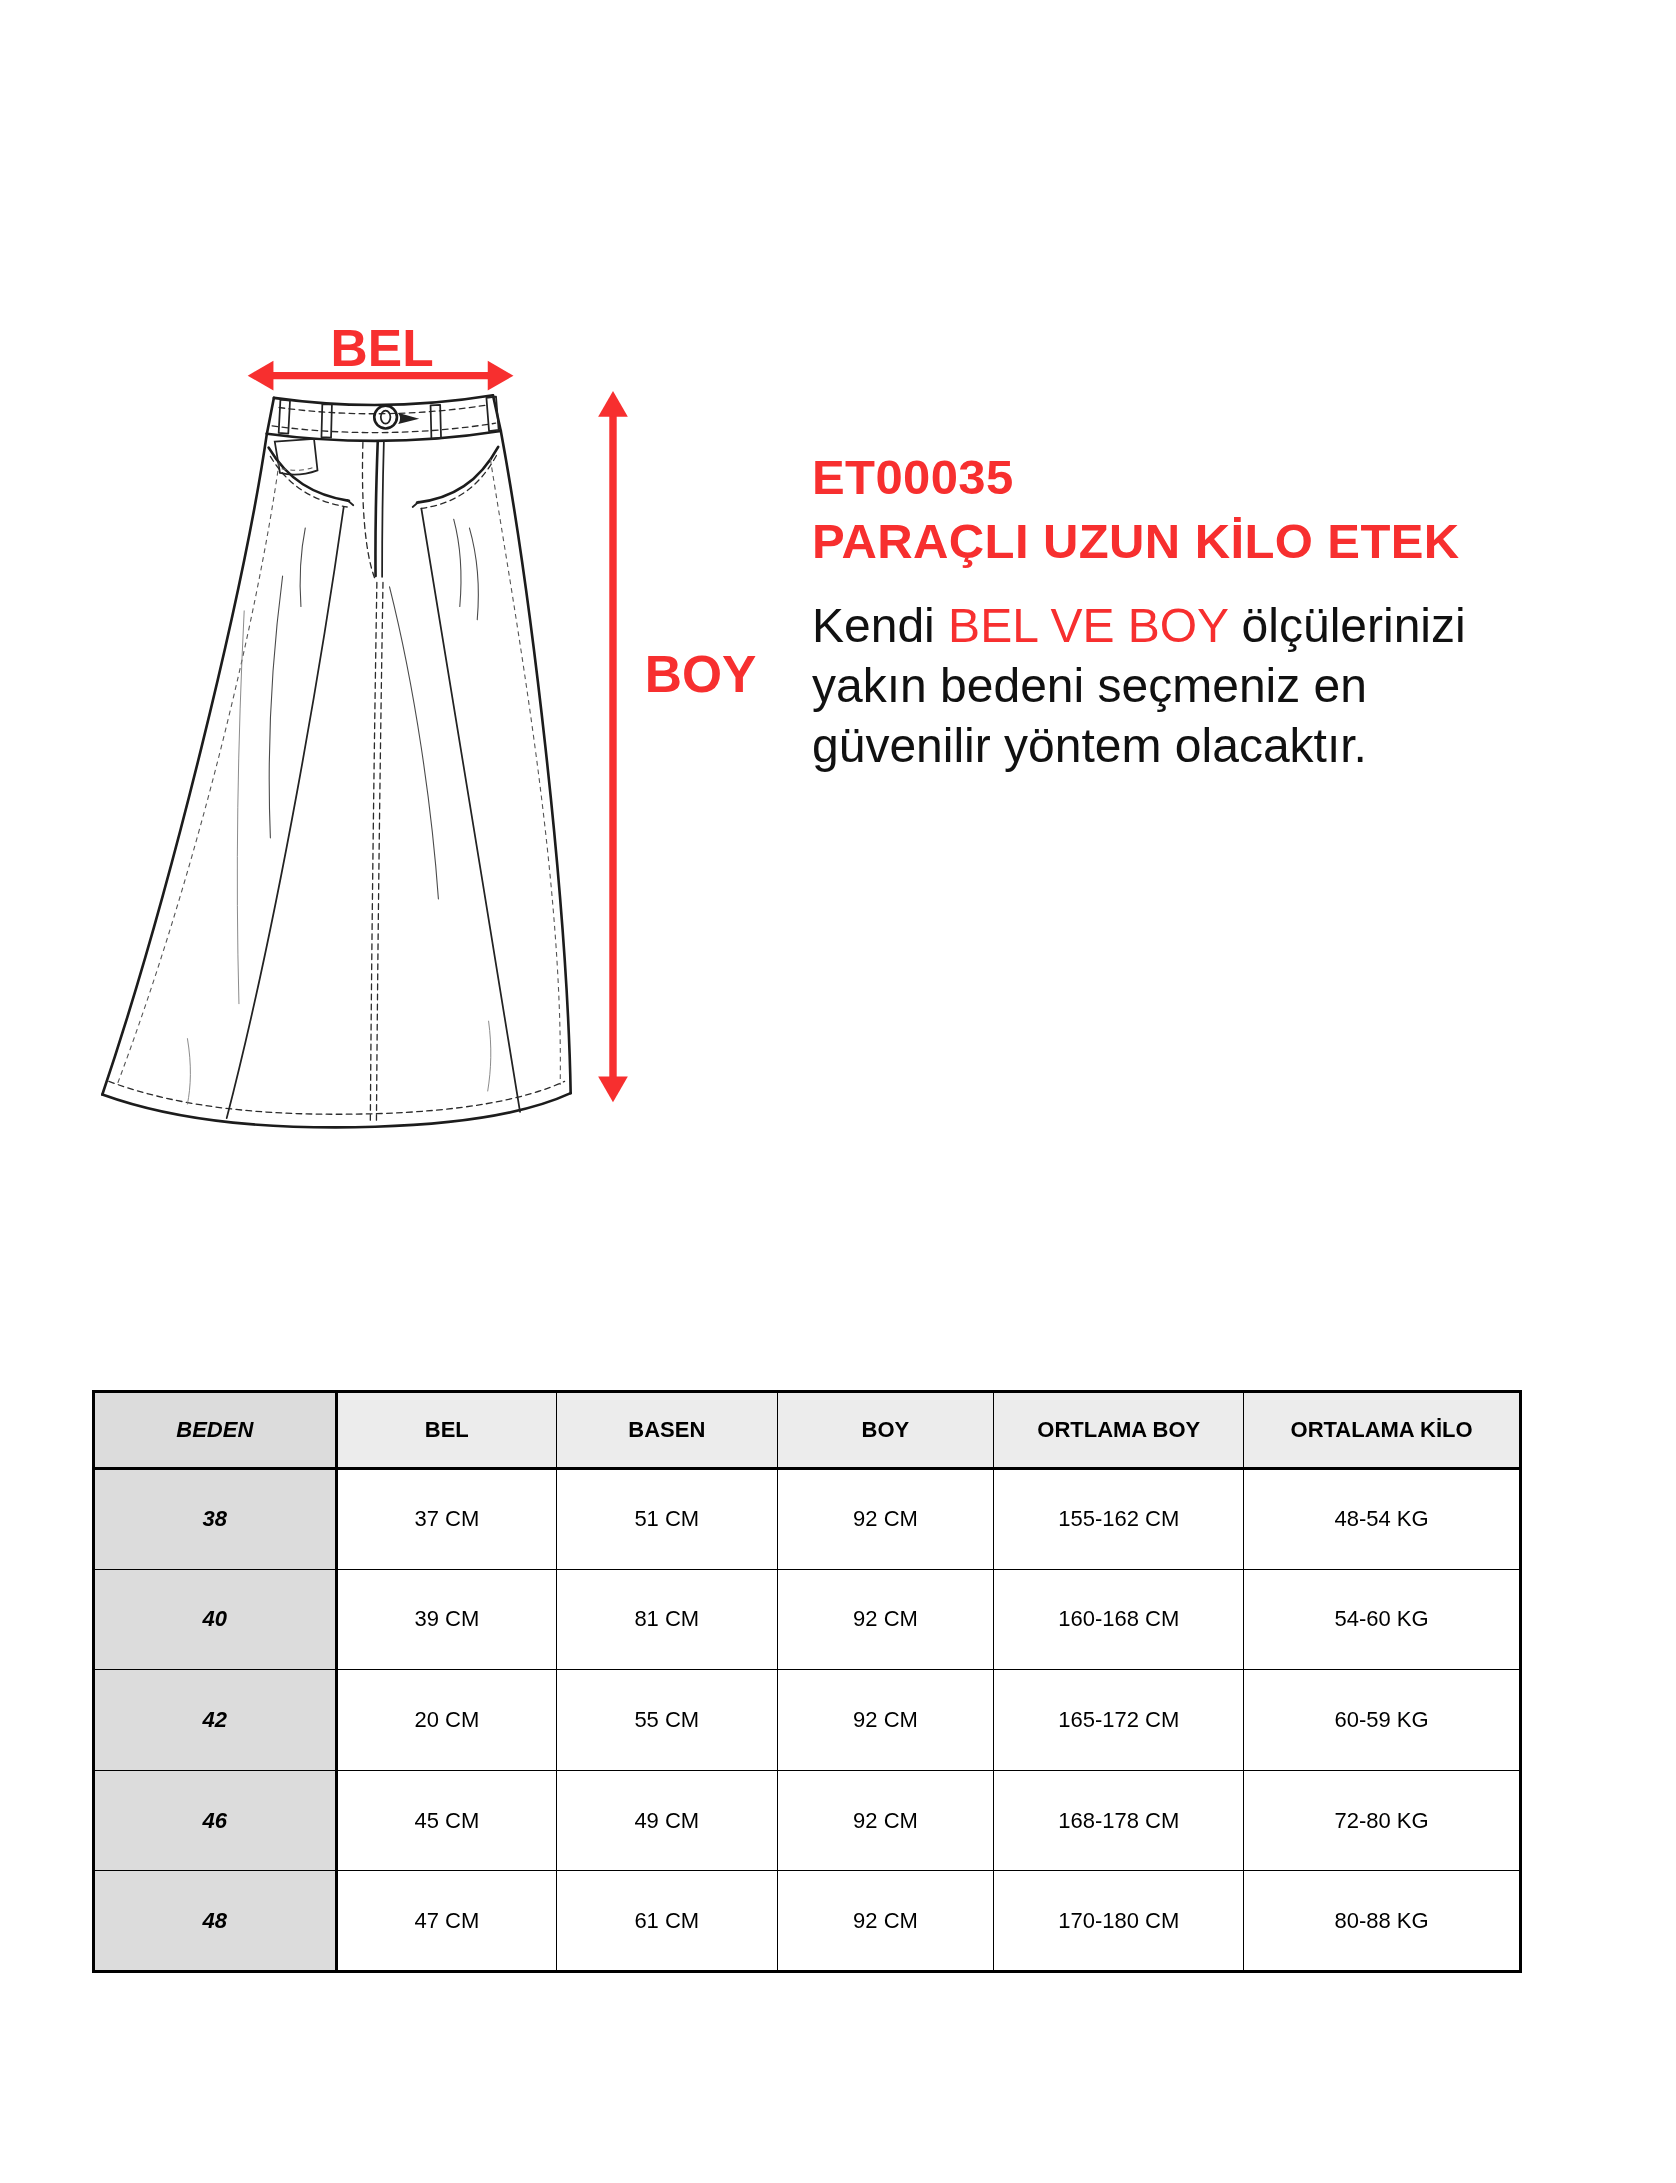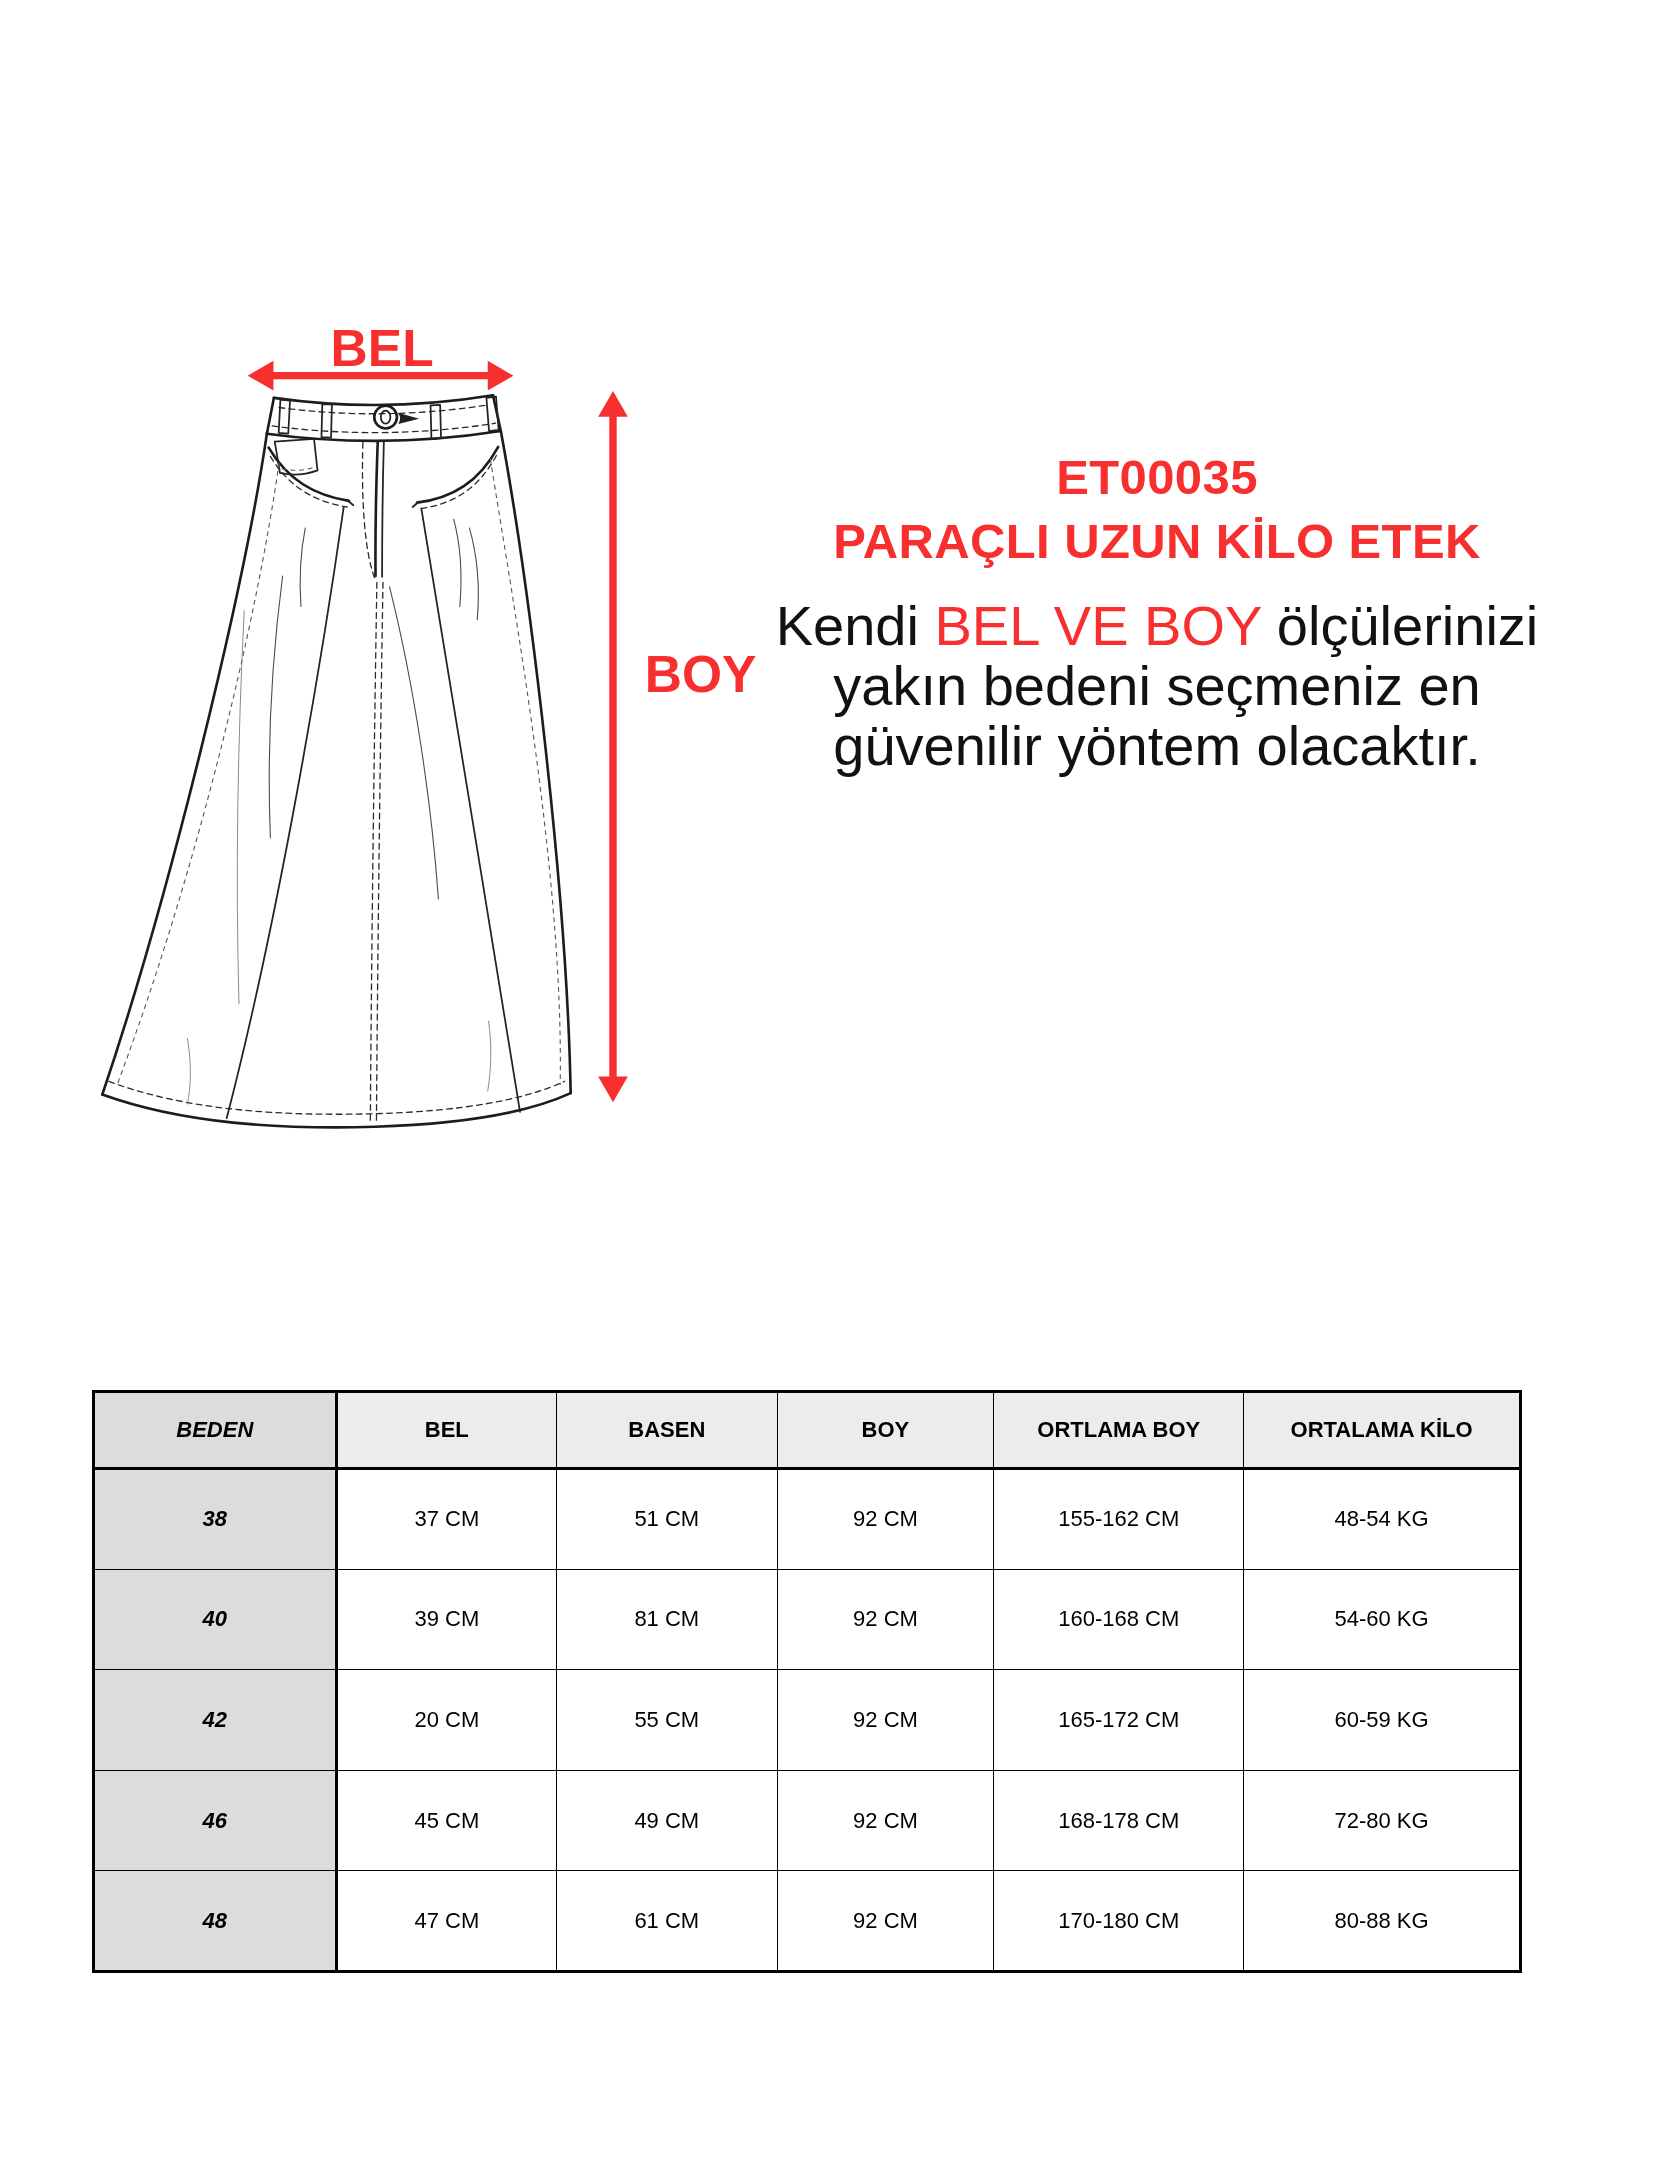--- a/index.html
+++ b/index.html
@@ -38,36 +38,35 @@
   .measure-label{
     font-family:"Liberation Sans", sans-serif;
     font-weight:700;
     font-size:118px;
     fill:var(--accent-red);
   }
 
   
   .title-block{
     position:absolute;
-    left:764px; top:445px;
+    left:812px; top:445px;
     width:786px;
-    text-align:center;
     color:#111111;
   }
   .product-code, .product-name{
     color:var(--accent-red);
     font-weight:700;
     font-size:49px;
     line-height:64px;
     letter-spacing:0.4px;
     white-space:nowrap;
   }
   .description{
     margin-top:23px;
-    font-size:56px;
+    font-size:48px;
     line-height:60px;
     color:#111111;
   }
   .description .red{color:var(--accent-red);}
 
   
   .size-table{
     position:absolute;
     left:92px; top:1390px;
     width:1430px; height:583px;

